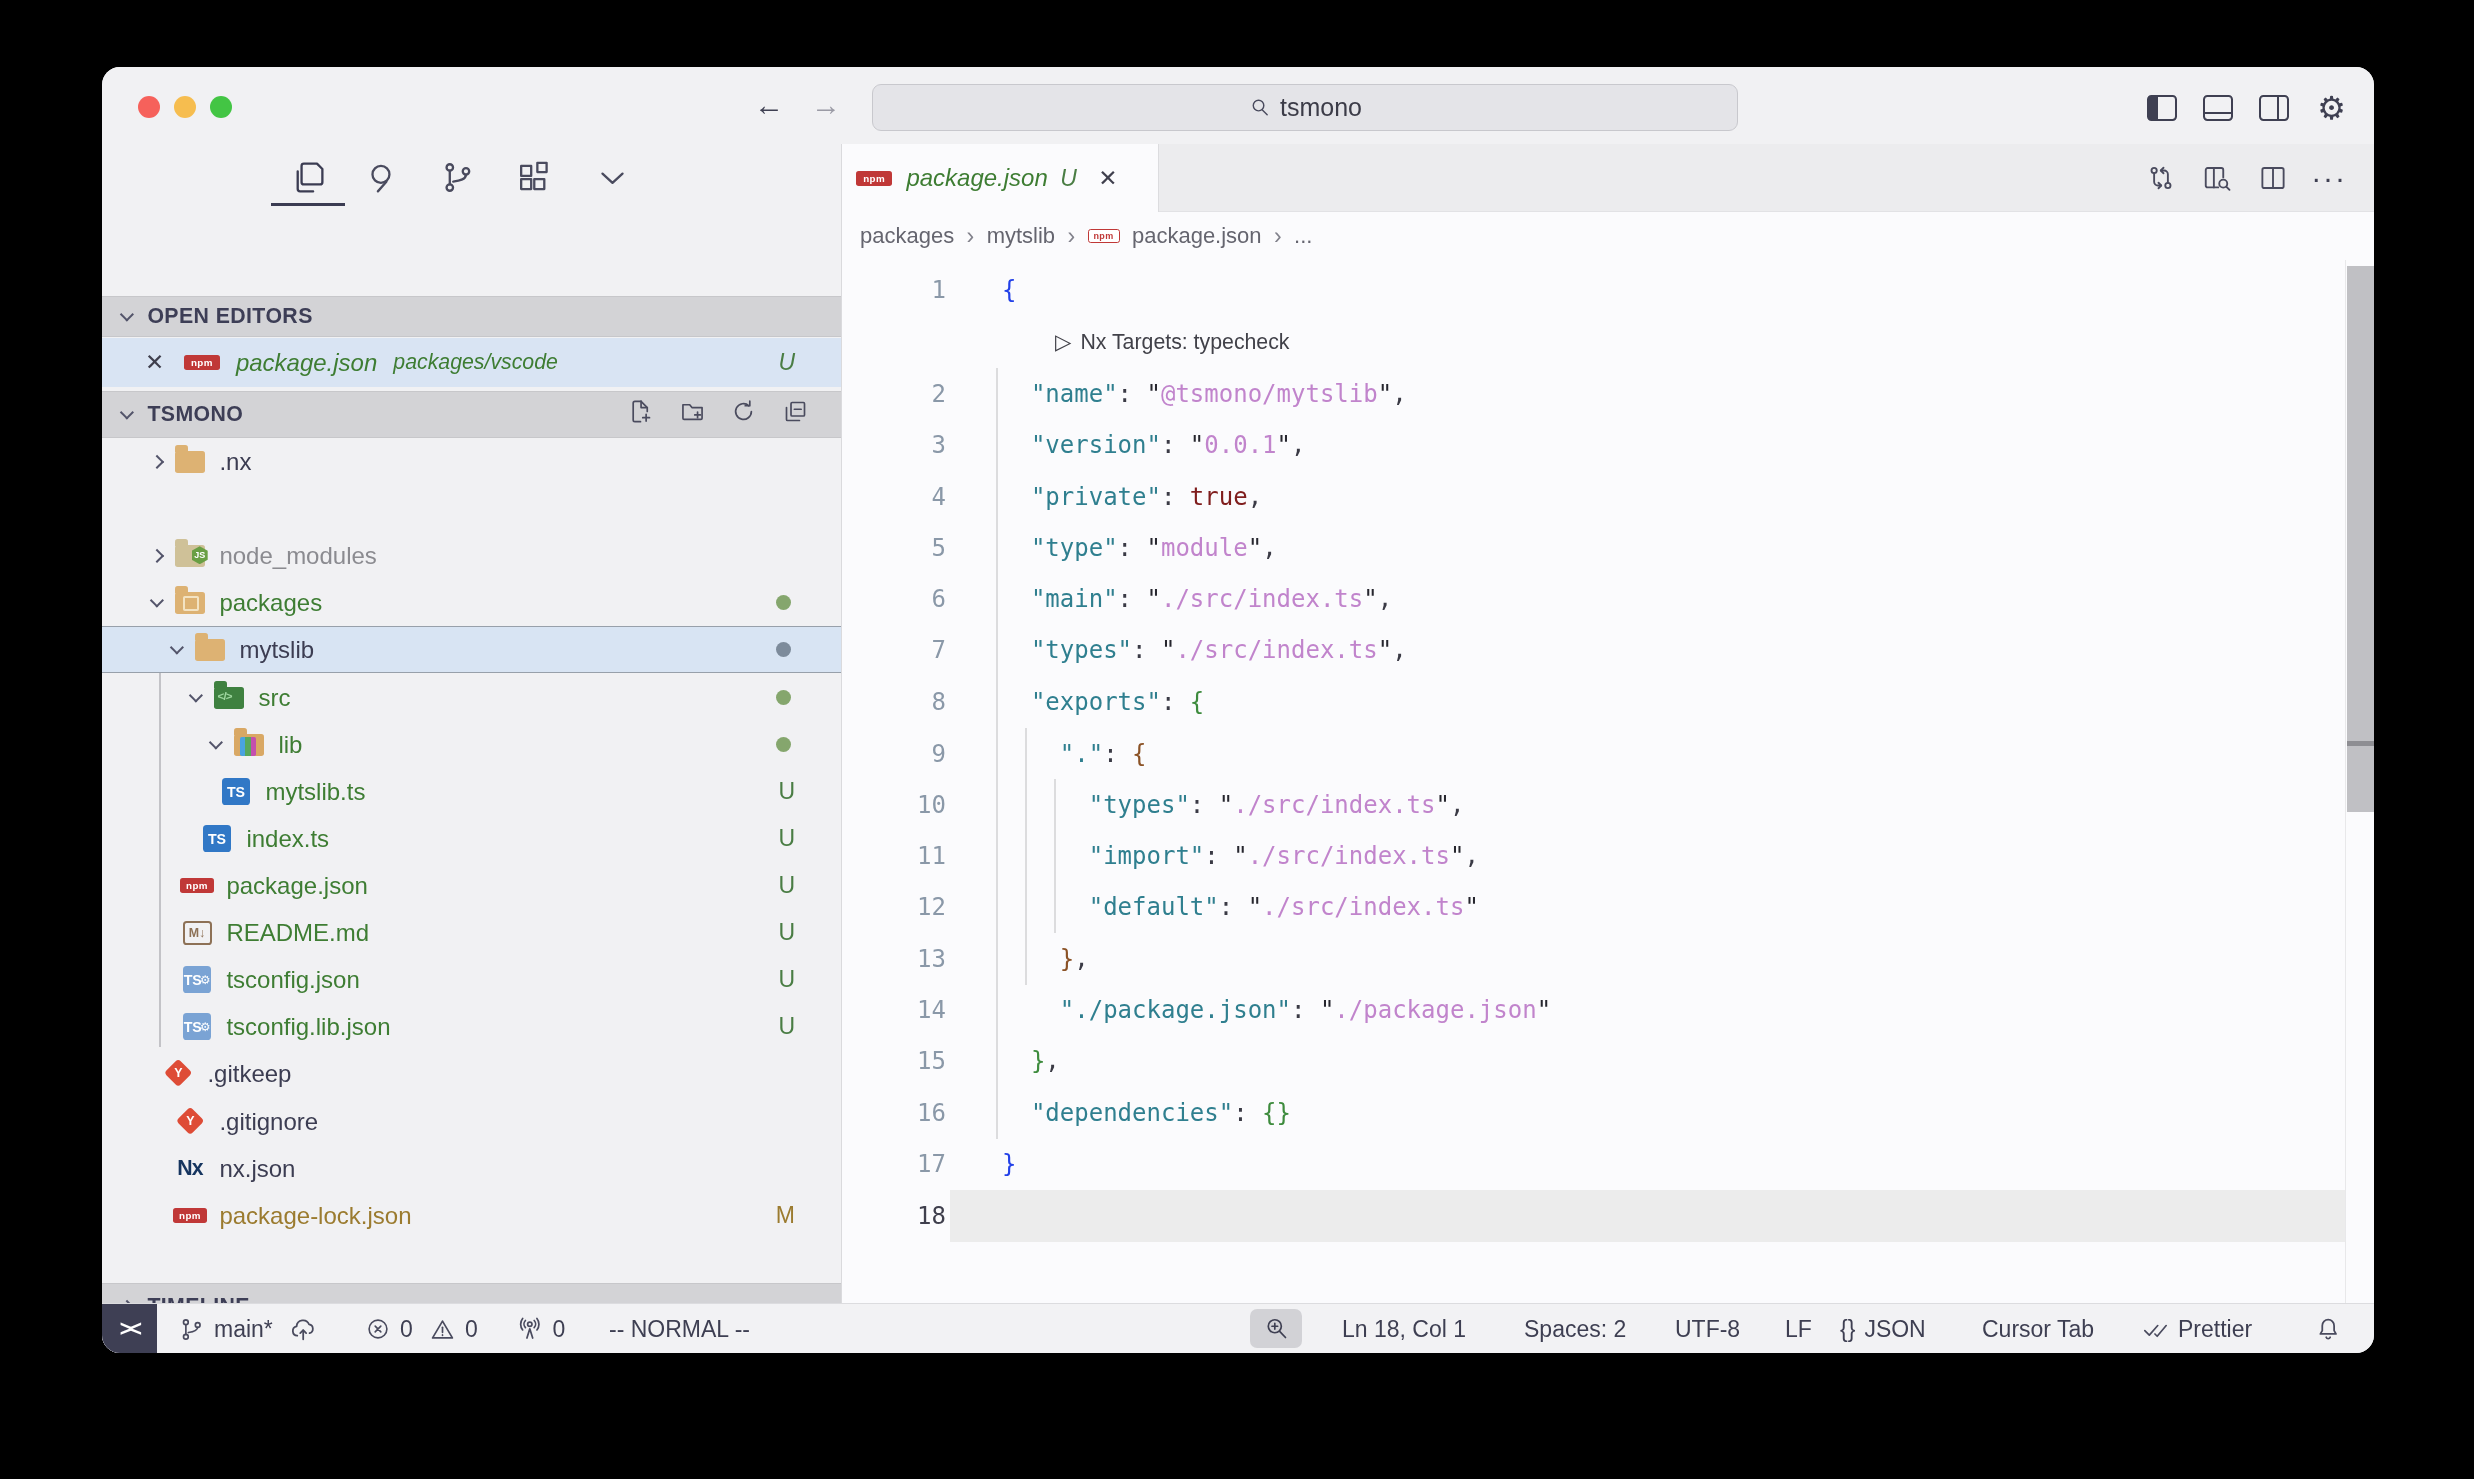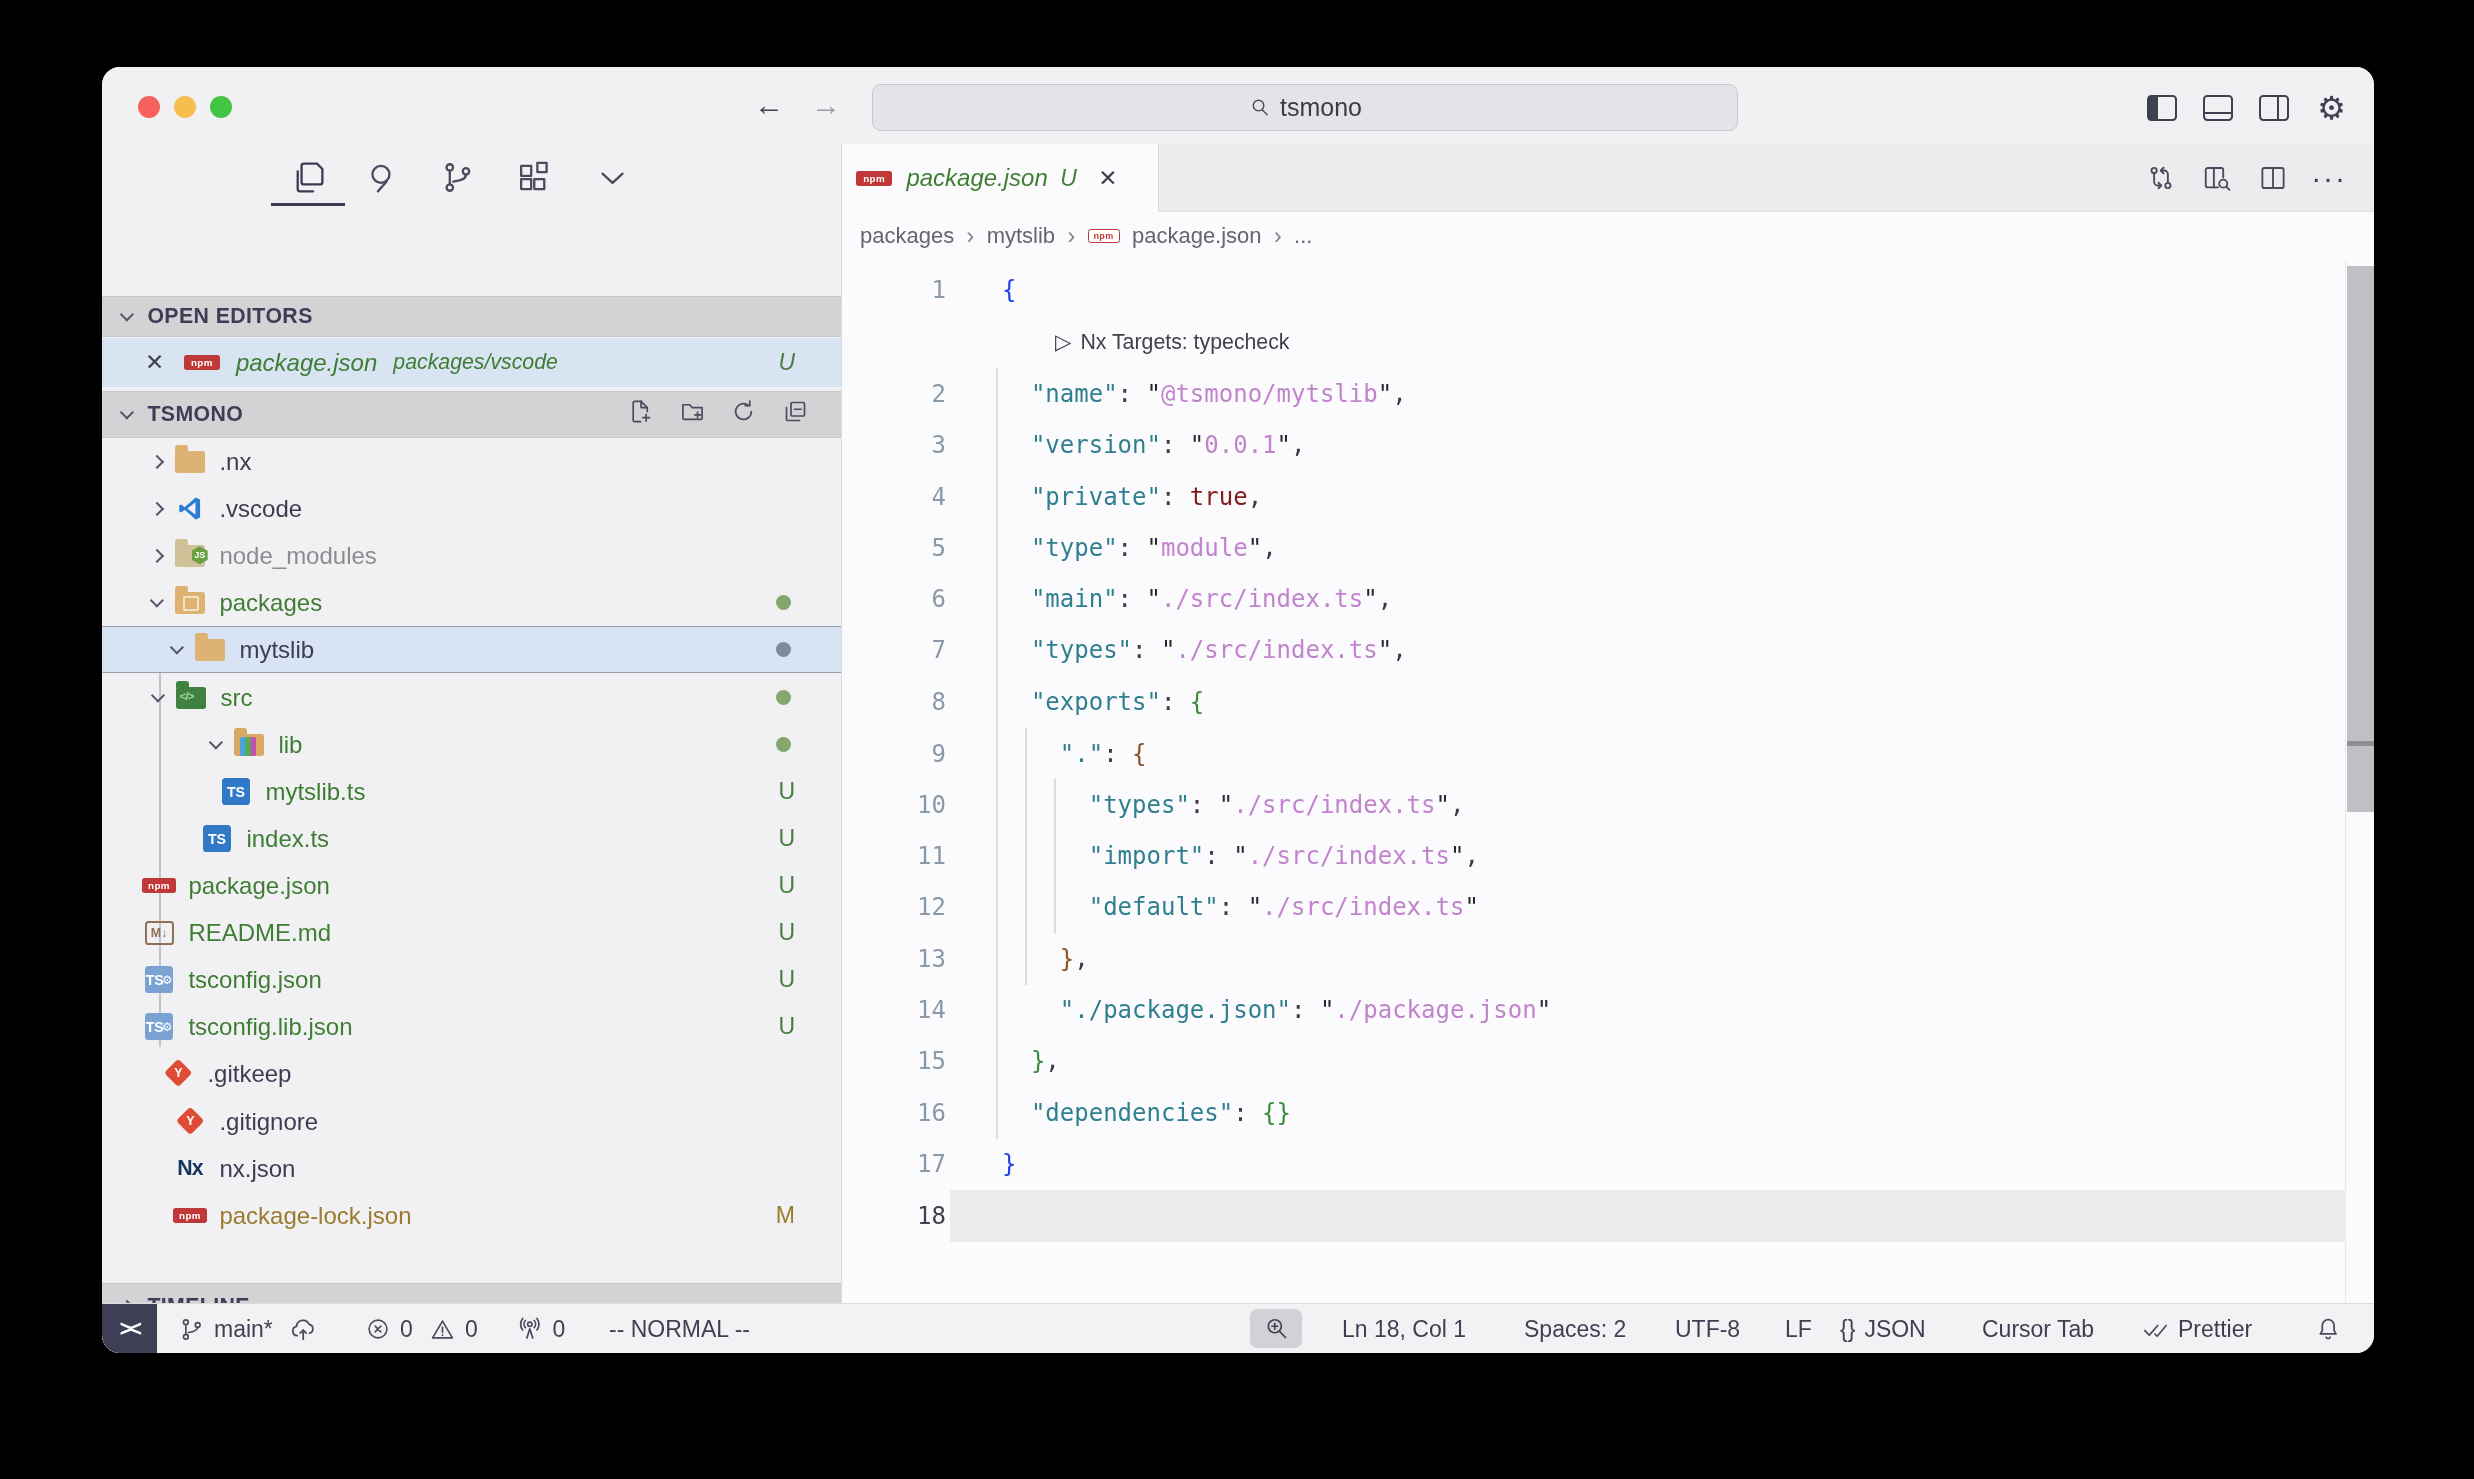--- a/index.html
+++ b/index.html
@@ -35,21 +35,21 @@
   .oerow{position:absolute;left:0;top:194px;width:100%;height:49px;background:#d9e4f3;display:flex;align-items:center;}
   .xbtn{font-size:23px;color:#3f3f4d;margin-left:43px;}
   .npmbadge{width:36px;height:15px;background:#c03837;border-radius:2.7px;color:#fff;font-size:9.8px;font-weight:bold;display:flex;align-items:center;justify-content:center;letter-spacing:0.4px;text-align:center;}
   .npmbadge.outline{background:#fff;color:#c03837;border:1.8px solid #c03837;font-size:9px;}
   .grn{color:#3e7d33;}
   .ital{font-style:italic;}
   .treewrap{position:absolute;left:0;top:294px;width:100%;height:798px;}
   .trow{position:absolute;left:0;width:100%;height:47px;display:flex;align-items:center;font-size:24px;color:#3c3d52;}
   .trow.sel{background:#d8e4f3;border-top:1.8px solid #98a0aa;border-bottom:1.8px solid #98a0aa;}
   .cslot{width:32px;display:flex;justify-content:center;flex:none;}
-  .lvl0{padding-left:39px;}.lvl1{padding-left:59px;}.lvl2{padding-left:40px;}.lvl3{padding-left:98px;}.lvl4{padding-left:117px;}
+  .lvl0{padding-left:39px;}.lvl1{padding-left:59px;}.lvl2{padding-left:78px;}.lvl3{padding-left:98px;}.lvl4{padding-left:117px;}
   .tlabel{margin-left:12.4px;white-space:nowrap;}
   .tlabel.gray{color:#8b8b90;}
   .tlabel.gold{color:#9b7b2f;}
   .badge{position:absolute;right:46px;font-size:23px;color:#4a7d44;}
   .badge.gold{color:#9b7b2f;}
   .dot{position:absolute;right:50px;width:15px;height:15px;border-radius:50%;background:#85a66d;}
   .dot.gray{background:#7d8b9b;}
   .guide{position:absolute;width:1.8px;background:#c3c3c7;}
   
   .fico{flex:none;display:flex;align-items:center;justify-content:center;width:34px;height:30px;position:relative;}
@@ -219,31 +219,20 @@
 
       <div class="trow lvl0" style="top:0">
           <span class="cslot">
             <span class="chev right"></span>
           </span>
           <span class="fico">
             <span class="folder"></span>
           </span>
           <span class="tlabel">.nx</span>
         </div>
-      <div class="trow lvl0" style="top:47px">
-          <span class="cslot">
-            <span class="chev right"></span>
-          </span>
-          <span class="fico">
-            <svg width="27" height="27" viewBox="0 0 24 24">
-              <path fill="#2b7cd4" d="M16.6 2.2 20.5 4v16l-3.9 1.8L6.8 13.2l-3 2.4L2 14.7V9.3l1.8-.9 3 2.4ZM9.2 12l7.2 5.5v-11Z"></path>
-            </svg>
-          </span>
-          <span class="tlabel">.vscode</span>
-        </div>
       <div class="trow lvl0" style="top:94px">
           <span class="cslot">
             <span class="chev right"></span>
           </span>
           <span class="fico">
             <span class="folder nodf"></span>
           </span>
           <span class="tlabel gray">node_modules</span>
         </div>
       <div class="trow lvl0" style="top:141px">

